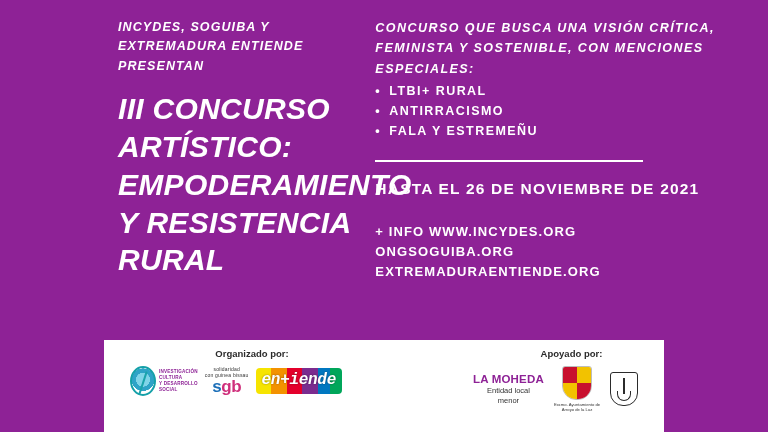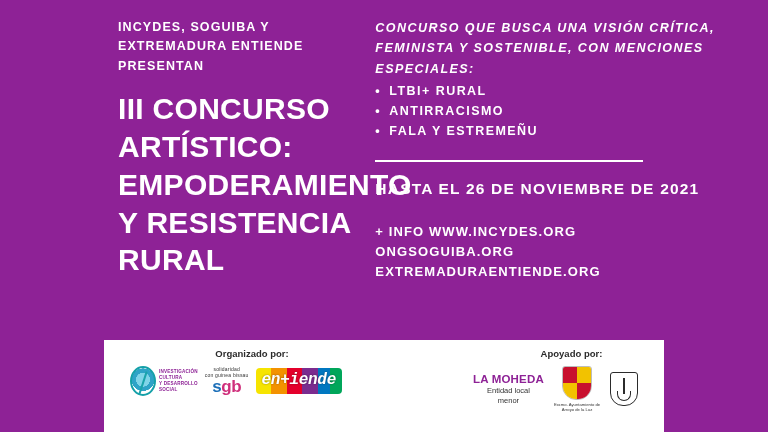--- a/index.html
+++ b/index.html
@@ -19,20 +19,21 @@
     flex: 1 1 auto;
     display: flex;
     flex-direction: row;
     padding: 14px 18px 0 18px;
   }
   
   .col-left {
     width: 48%;
     padding-left: 100px;
     padding-top: 4px;
+    font-style: italic;
   }
   .presentan {
     color: #ffffff;
     font-size: 12.5px;
     font-weight: bold;
     letter-spacing: 1.1px;
     line-height: 1.55;
     text-transform: uppercase;
   }
   .main-title {

